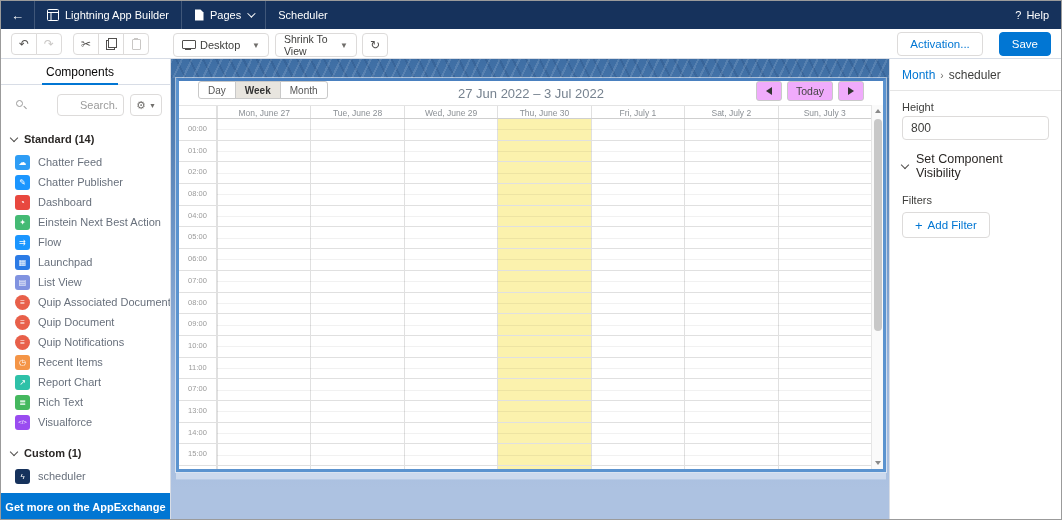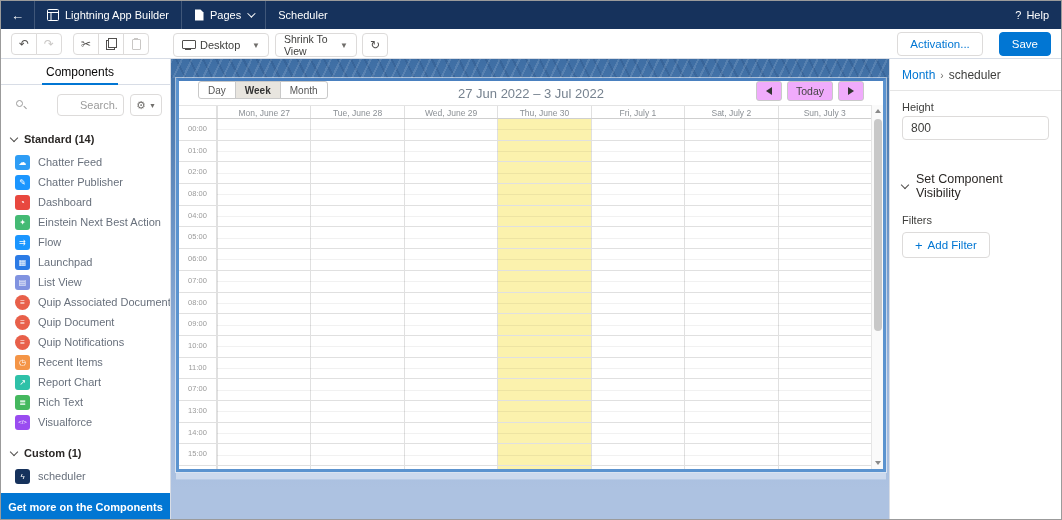--- a/index.html
+++ b/index.html
@@ -108,21 +108,21 @@
 
   
   .right-panel { position:absolute; right:0; top:0; width:172px; height:100%; background:#fff; border-left:1px solid #d8dde6; font-size:11px; }
   .breadcrumb { display:flex; align-items:center; gap:5px; padding:9px 12px 8px; border-bottom:1px solid #e5e5e5; font-size:12px; }
   .bc-page { color:#0176d3; cursor:pointer; }
   .bc-sep { color:#706e6b; font-size:10px; }
   .bc-comp { color:#3e3e3c; }
   .rp-body { padding:10px 12px; }
   .field-label { color:#3e3e3c; font-size:11px; margin-bottom:3px; }
   .rp-input { width:100%; height:24px; border:1px solid #dddbda; border-radius:4px; padding:0 8px; font-size:12px; color:#3e3e3c; outline:none; font-family:inherit; }
-  .vis-head { display:flex; align-items:center; gap:8px; margin-top:32px; cursor:pointer; }
+  .vis-head { display:flex; align-items:center; gap:8px; margin-top:12px; cursor:pointer; }
   .vis-label { font-size:12.5px; color:#2b2826; }
   .filters-label { margin-top:14px; color:#3e3e3c; font-size:11px; }
   .add-filter { margin-top:6px; height:26px; padding:0 12px; background:#fff; border:1px solid #dddbda; border-radius:4px; color:#0176d3; font-size:11.5px; display:inline-flex; align-items:center; gap:5px; cursor:pointer; font-family:inherit; }
   .add-filter .plus { font-size:13px; }
 </style>
 </head>
 <body>
 
 <div class="navbar">
   <div class="nav-cell nav-back">
@@ -285,21 +285,21 @@
             <span class="comp-icon" style="background: rgb(22, 50, 92);">ϟ</span>
             <span class="comp-label">scheduler</span>
           </div>
         </div>
         <div class="sec-head">
           <span class="chev"></span>
           <span class="sec-label">Custom - Managed (0)</span>
         </div>
         <div class="sec-list"></div>
       </div>
-    <button class="appexchange">Get more on the Components</button>
+    <button class="appexchange">Get more on the AppExchange</button>
   </div>
 
   <div class="canvas">
     <div class="page-bg"></div>
     <div class="component">
       <div class="calendar">
         <div class="cal-toolbar">
           <div class="seg-group">
               <button class="seg">Day</button>
               <button class="seg active">Week</button>

